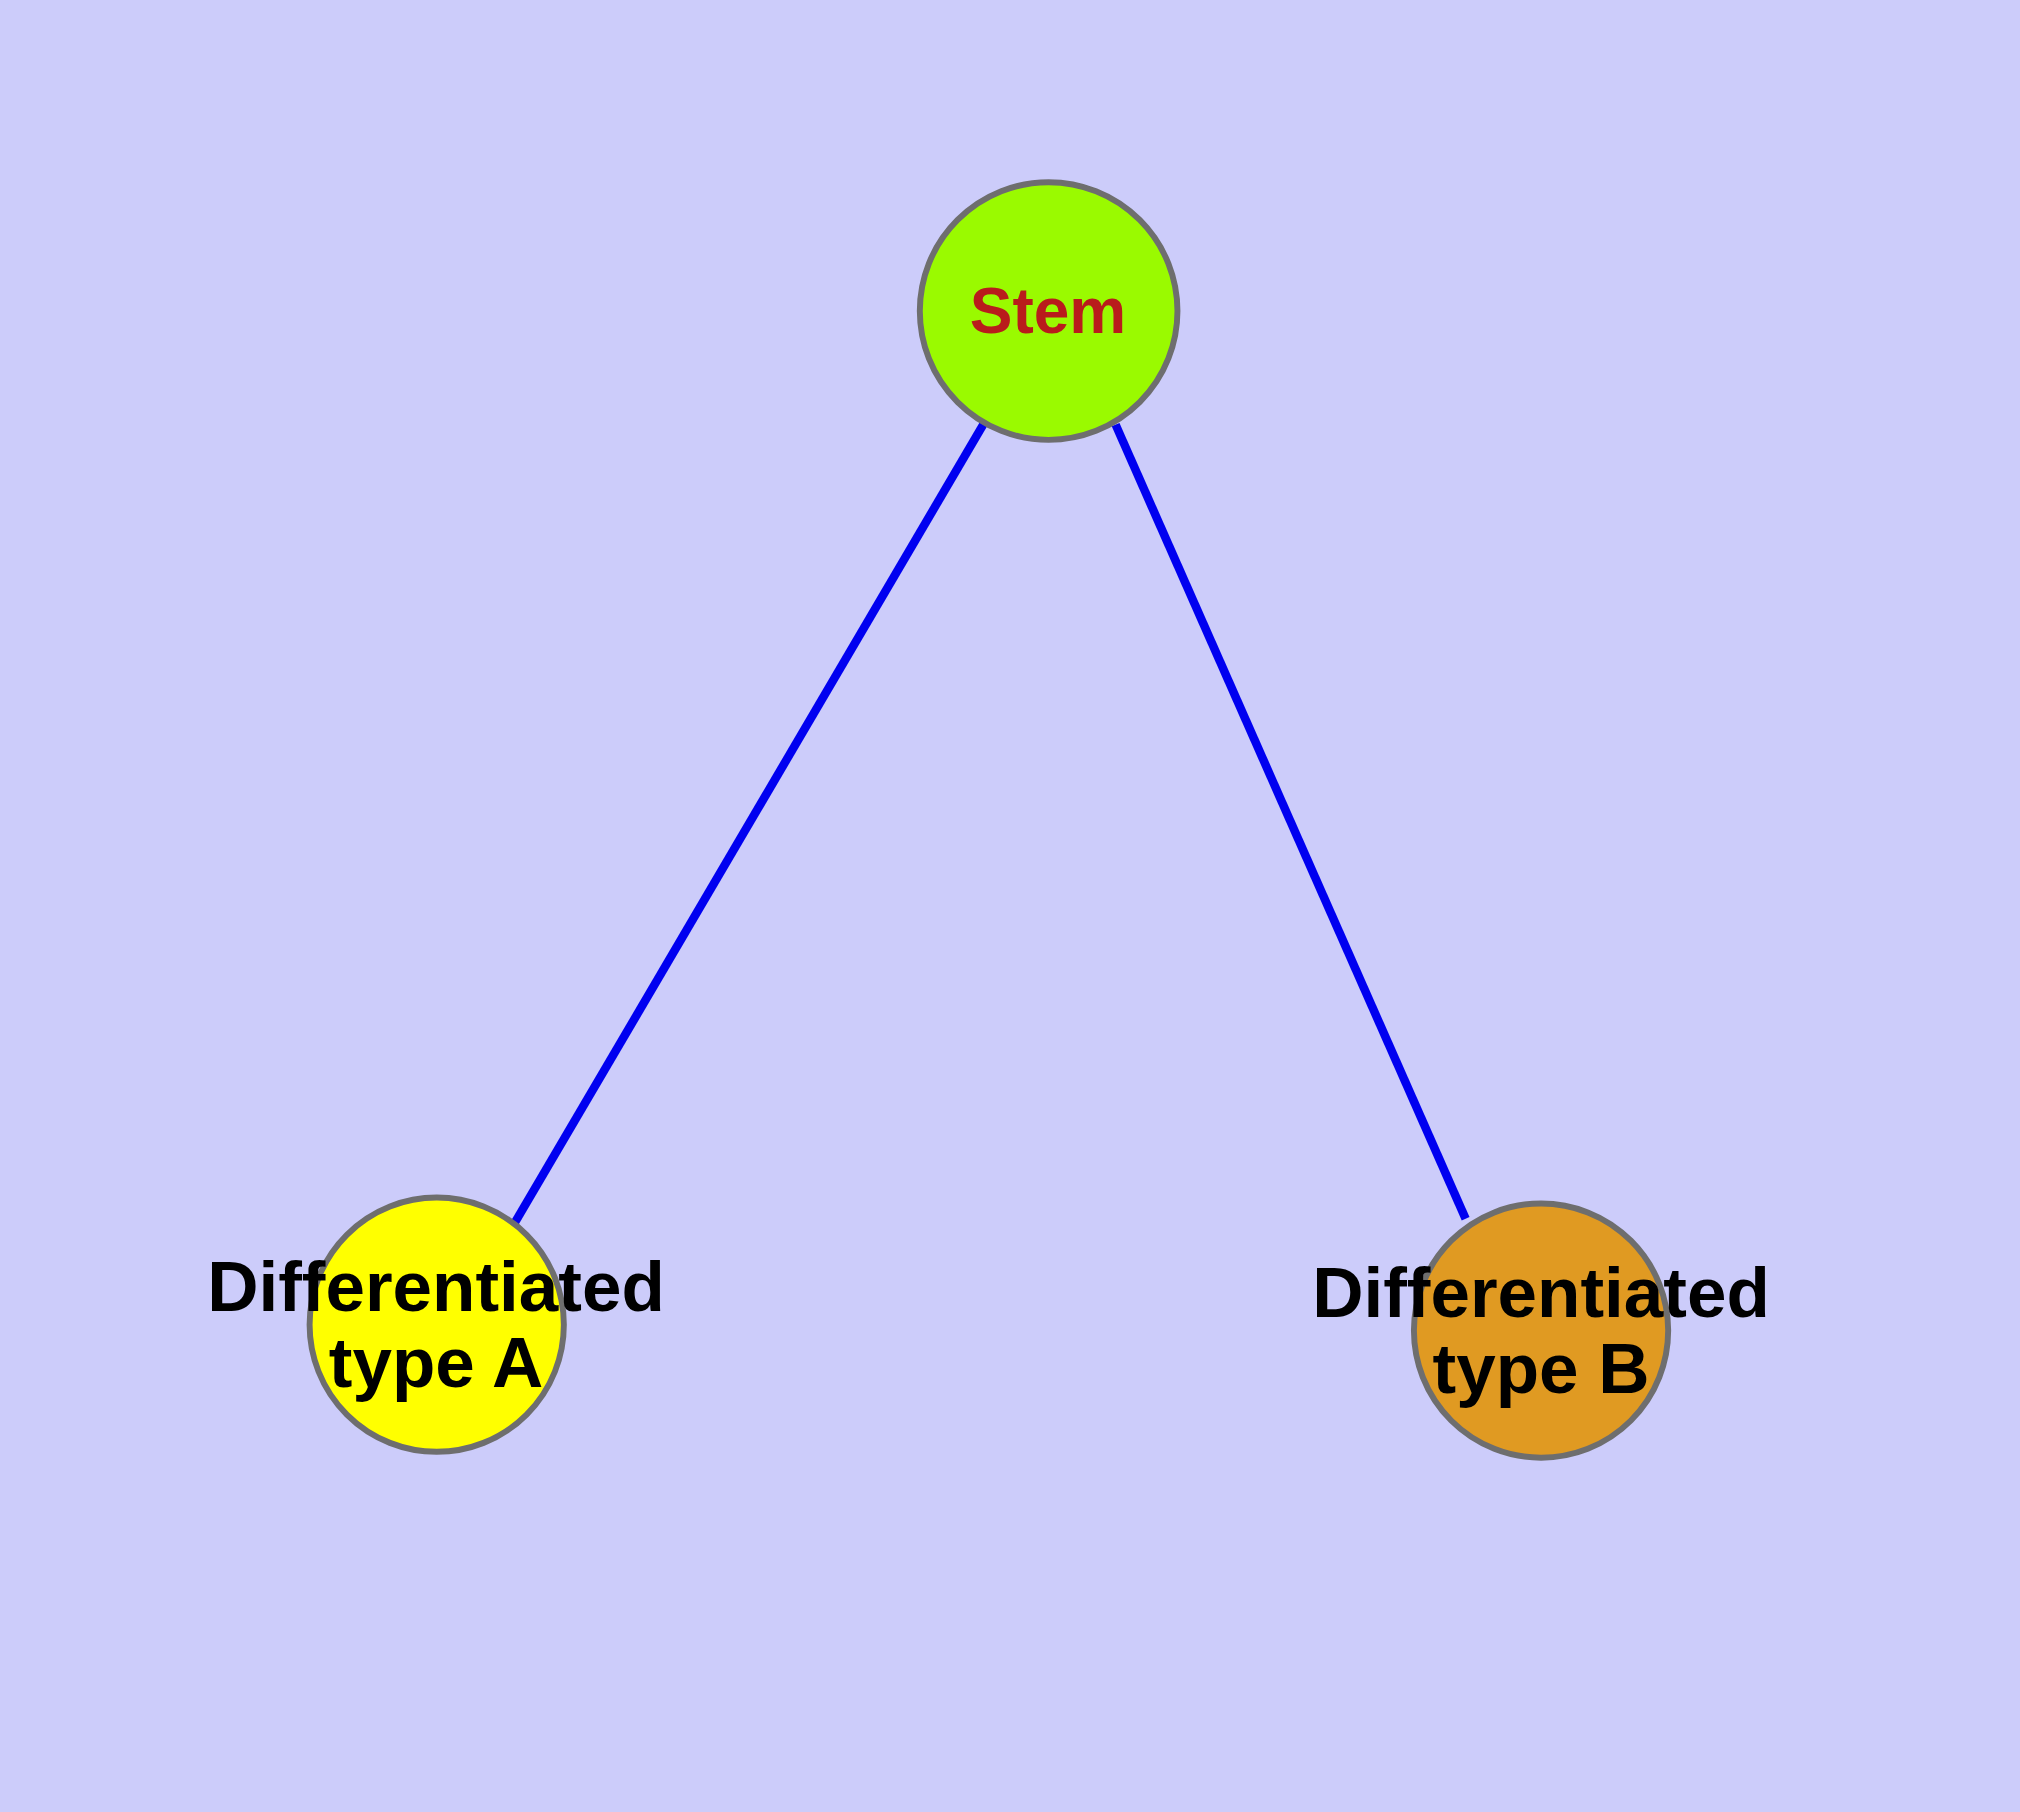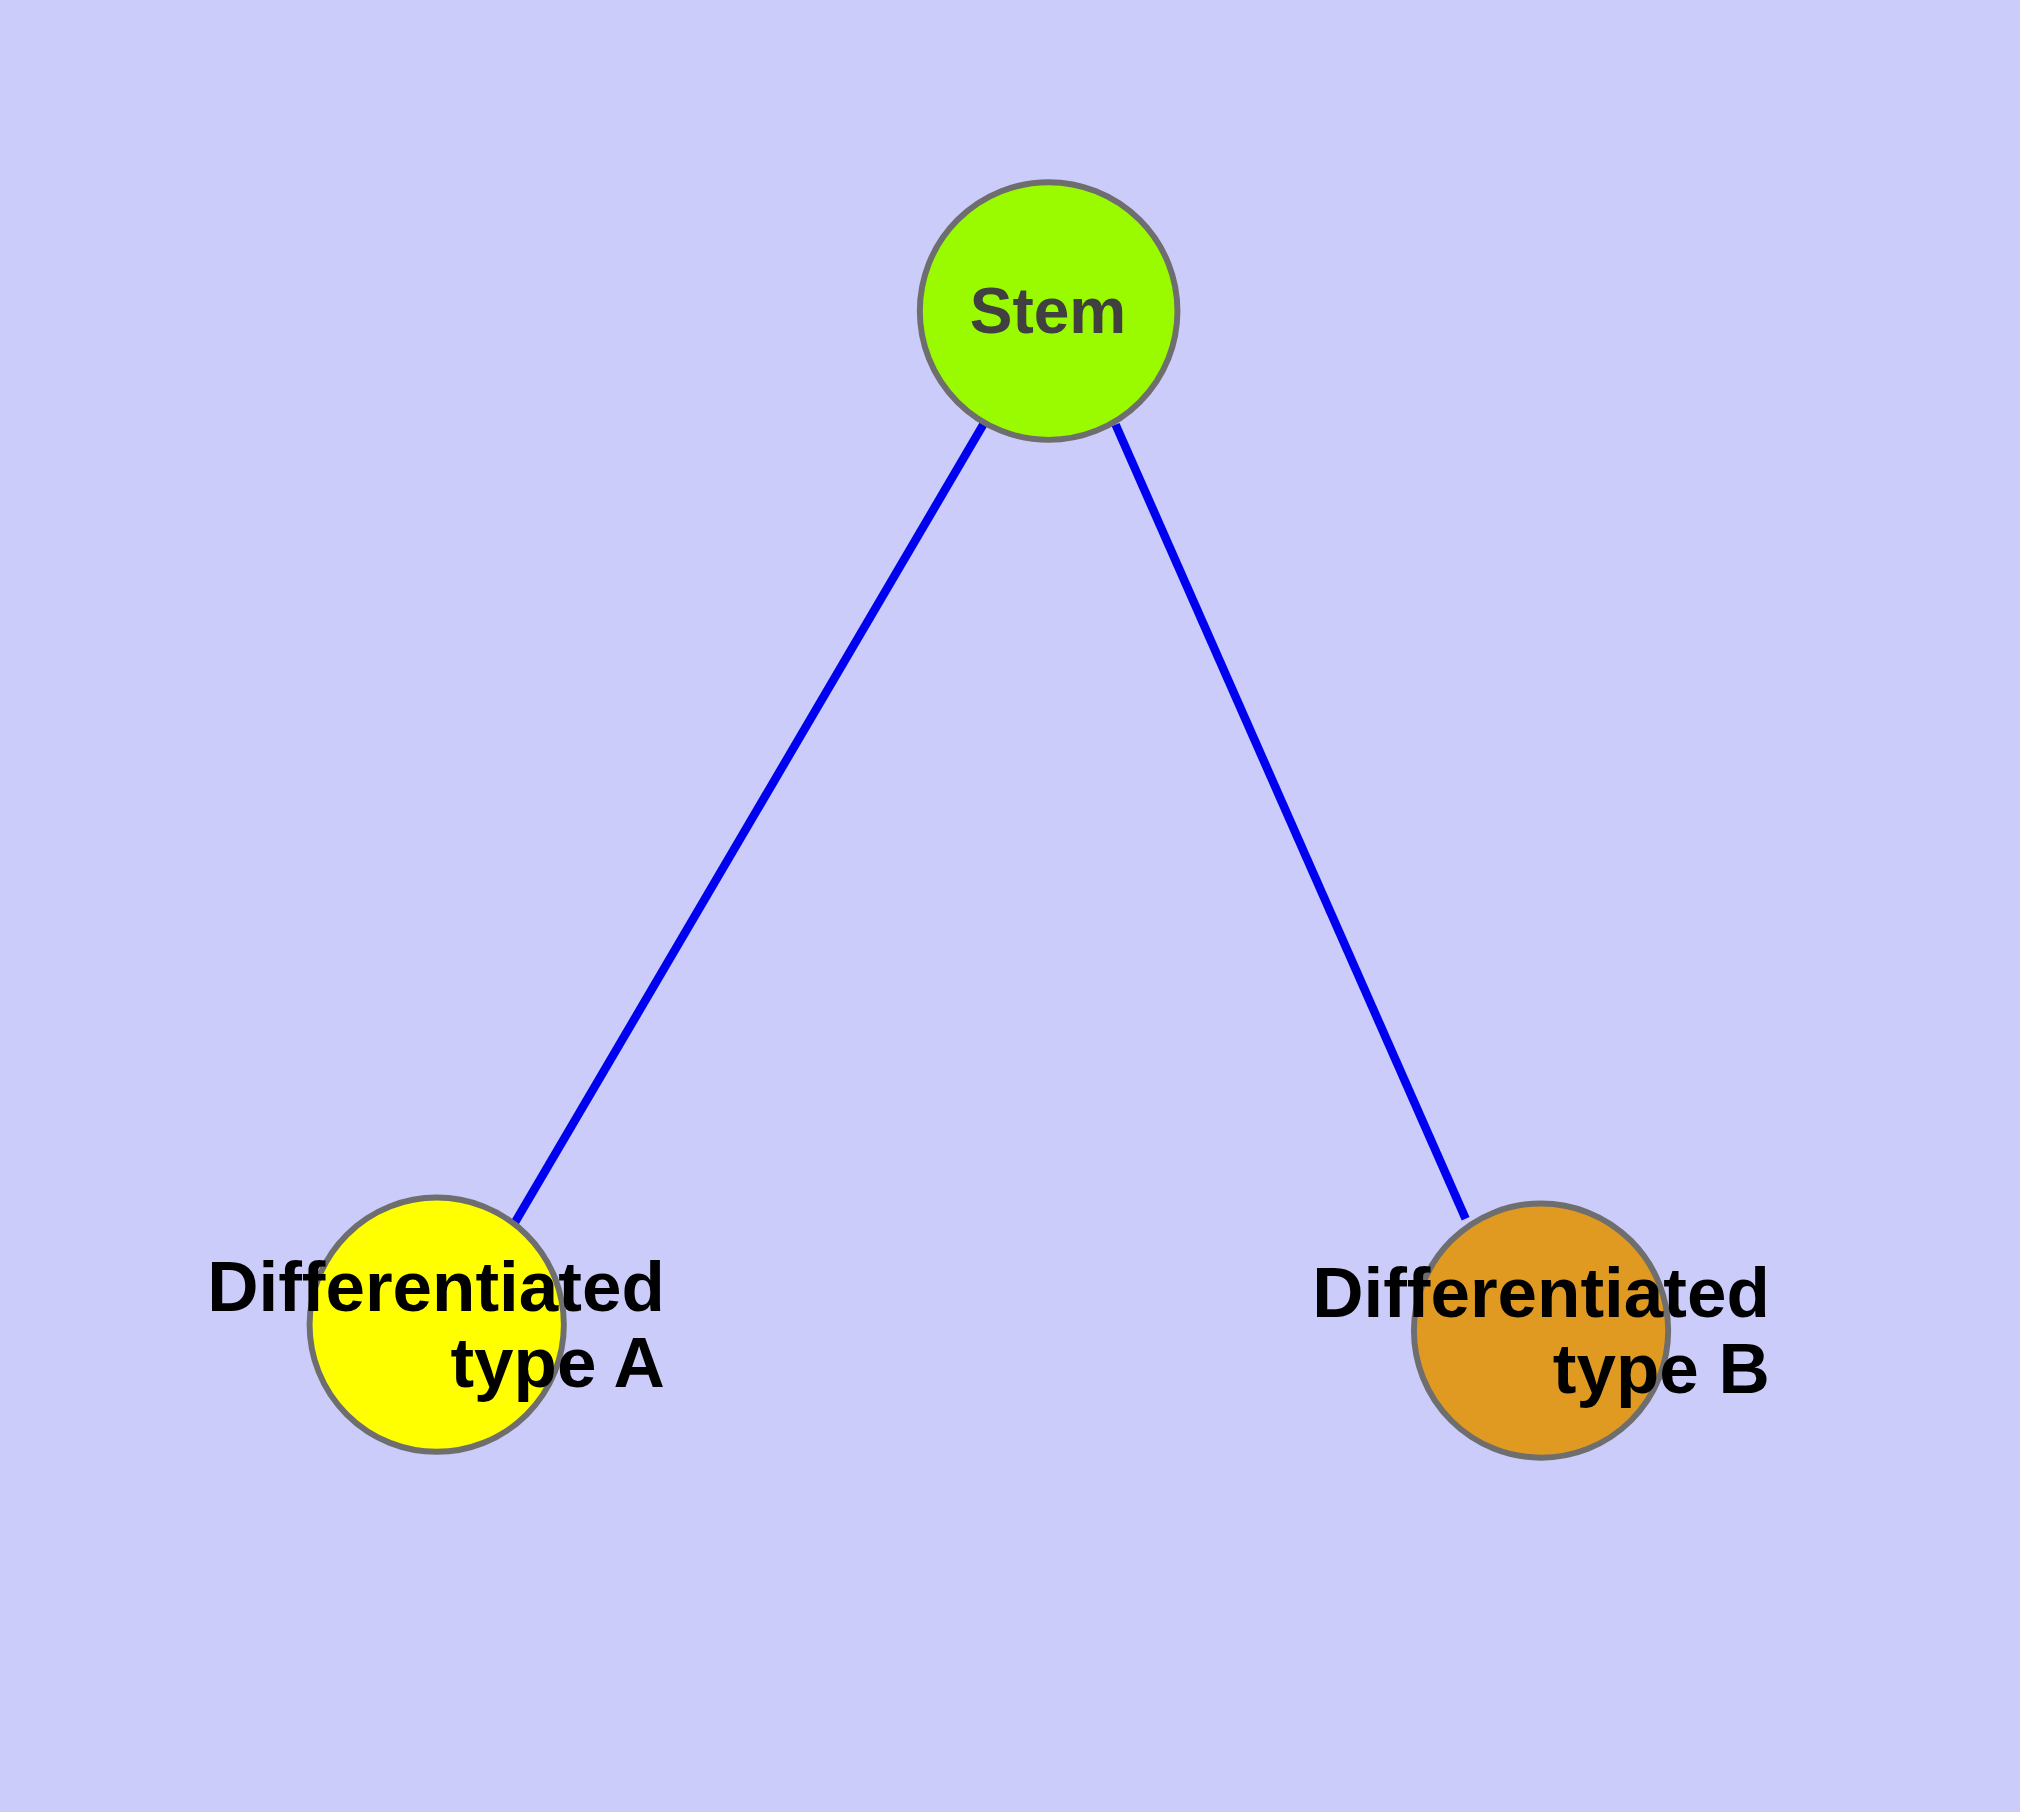--- a/index.html
+++ b/index.html
@@ -33,41 +33,40 @@
     line-height: 1.07;
     white-space: pre;
     pointer-events: none;
     transform: translate(-50%, -50%);
   }
   .label-stem {
     font-size: 64px;
   }
   .label-diff {
     font-size: 71px;
-    text-align: right;
   }
 </style>
 </head>
 <body>
 
 <div id="canvas">
 
   <svg id="graph-svg" viewBox="0 0 2384 2138">
     <g>
       <line x1="1161" y1="499" x2="607" y2="1443" stroke="#0000f0" stroke-width="10" stroke-linecap="butt"></line>
       <line x1="1316" y1="501" x2="1729" y2="1438" stroke="#0000f0" stroke-width="10" stroke-linecap="butt"></line>
     </g>
     <g>
       <circle cx="1237" cy="367" r="152" fill="#9afa00" stroke="#6e6e6e" stroke-width="7"></circle>
       <circle cx="515" cy="1563" r="150" fill="#ffff00" stroke="#6e6e6e" stroke-width="7"></circle>
       <circle cx="1818" cy="1570" r="150" fill="#e09a22" stroke="#6e6e6e" stroke-width="7"></circle>
     </g>
   </svg>
 
-  <div class="node-label label-stem" style="left: 1048px; top: 311px; font-size: 64px; color: #404040;">Stem</div>
+  <div class="node-label label-stem" style="left: 1048px; top: 311px; font-size: 64px; color: #b91c1c;">Stem</div>
 
   <div class="node-label label-diff" style="left: 436px; top: 1325px; font-size: 71px; color: rgb(0, 0, 0);">Differentiated
 type A</div>
 
   <div class="node-label label-diff" style="left: 1541px; top: 1331px; font-size: 71px; color: rgb(0, 0, 0);">Differentiated
 type B</div>
 
 </div>
 
 

